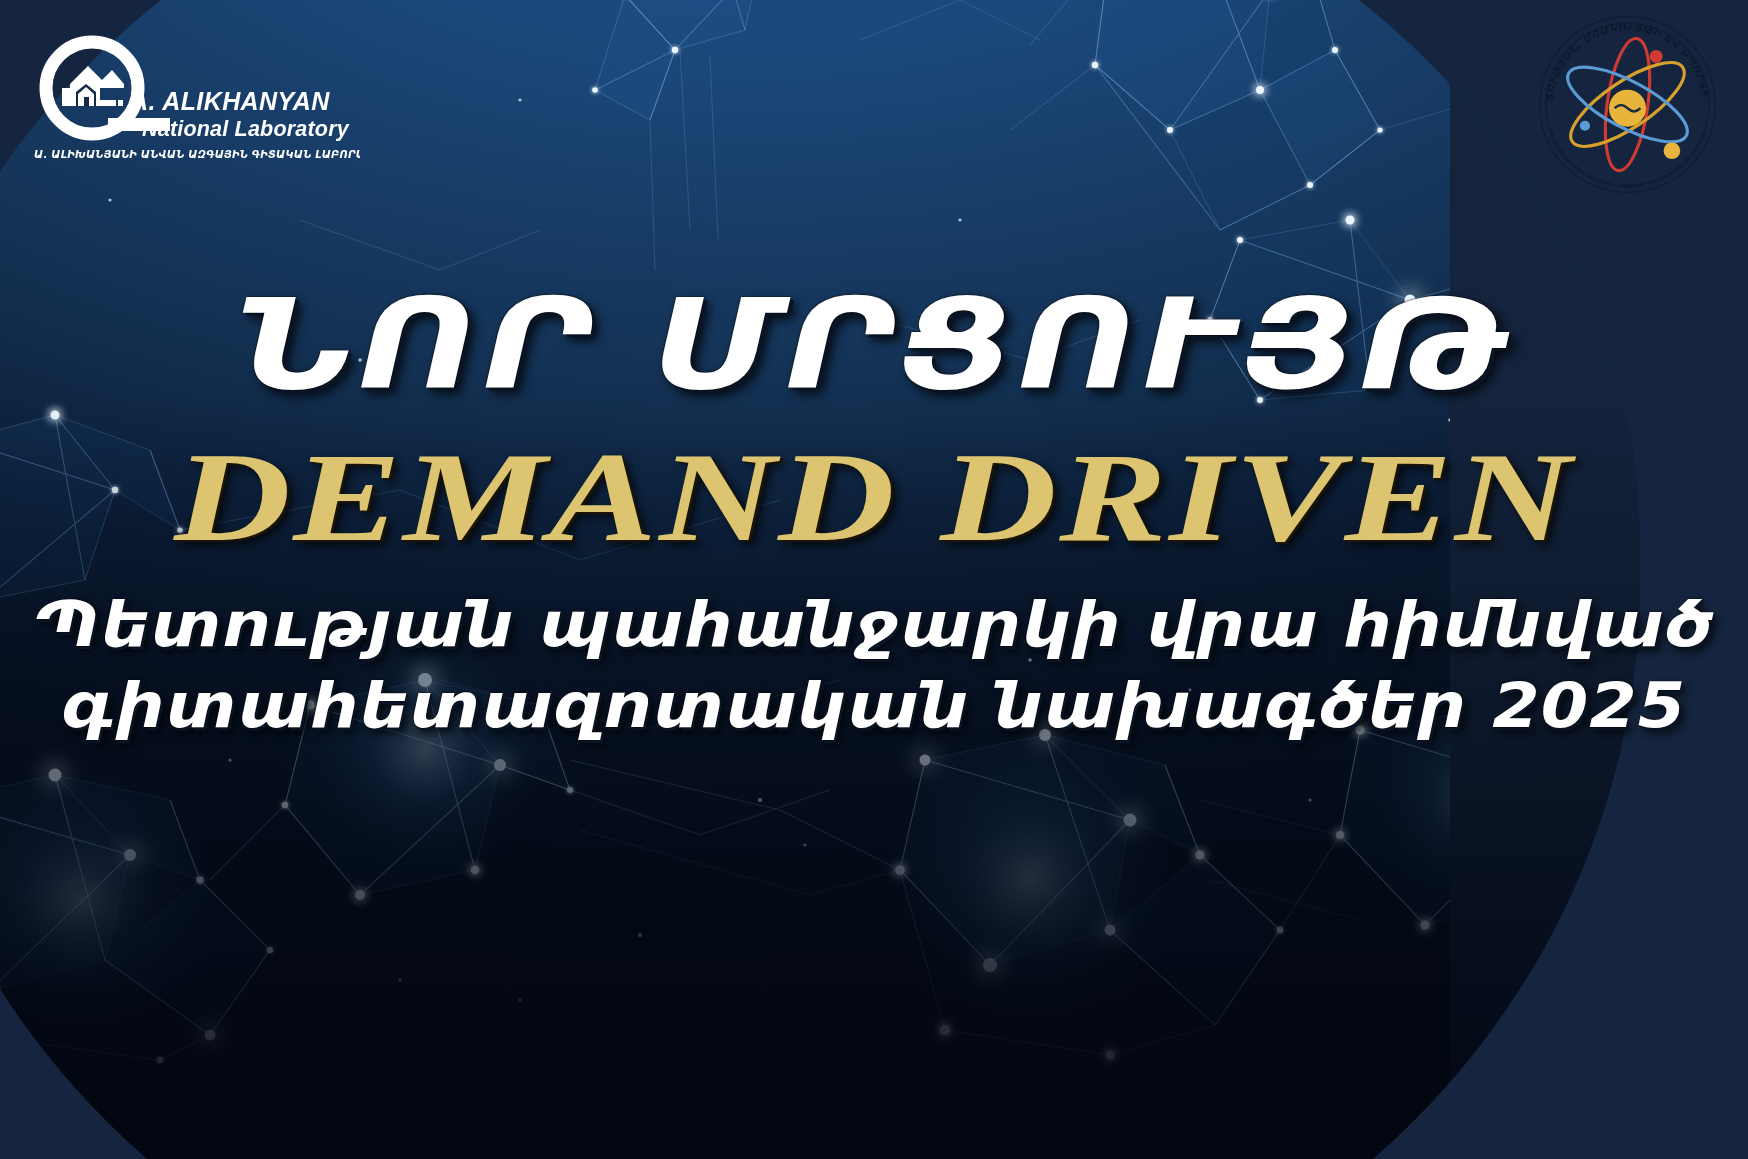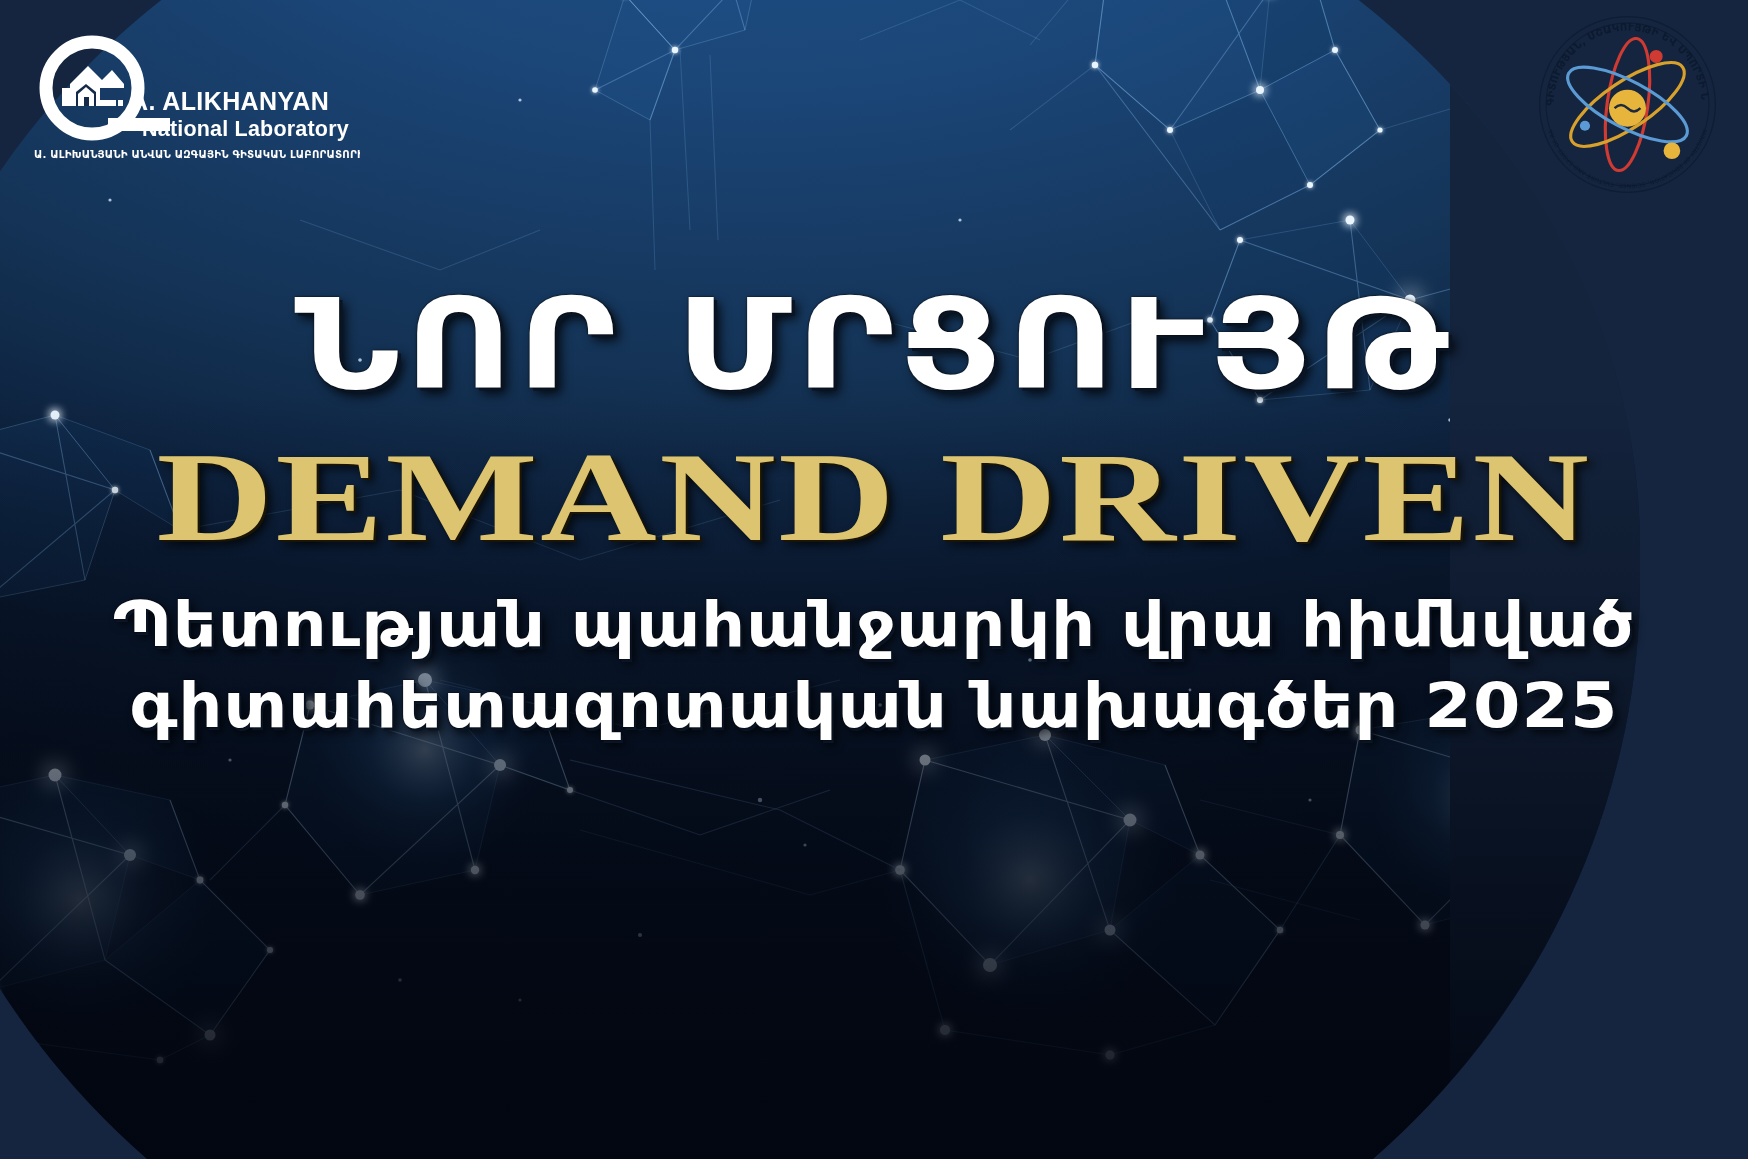--- a/index.html
+++ b/index.html
@@ -9,20 +9,21 @@
     font-family:"Liberation Sans", sans-serif;
     overflow:hidden;
   }
 
   
   #poster{
     position:relative;
     width:1748px; height:1159px;
     overflow:hidden;
     background:#0f766e;
+    font-style:italic;
   }
 
   
   .matte{
     position:absolute; inset:0;
     background:#15253f;
   }
 
   
   .scene-ellipse{

